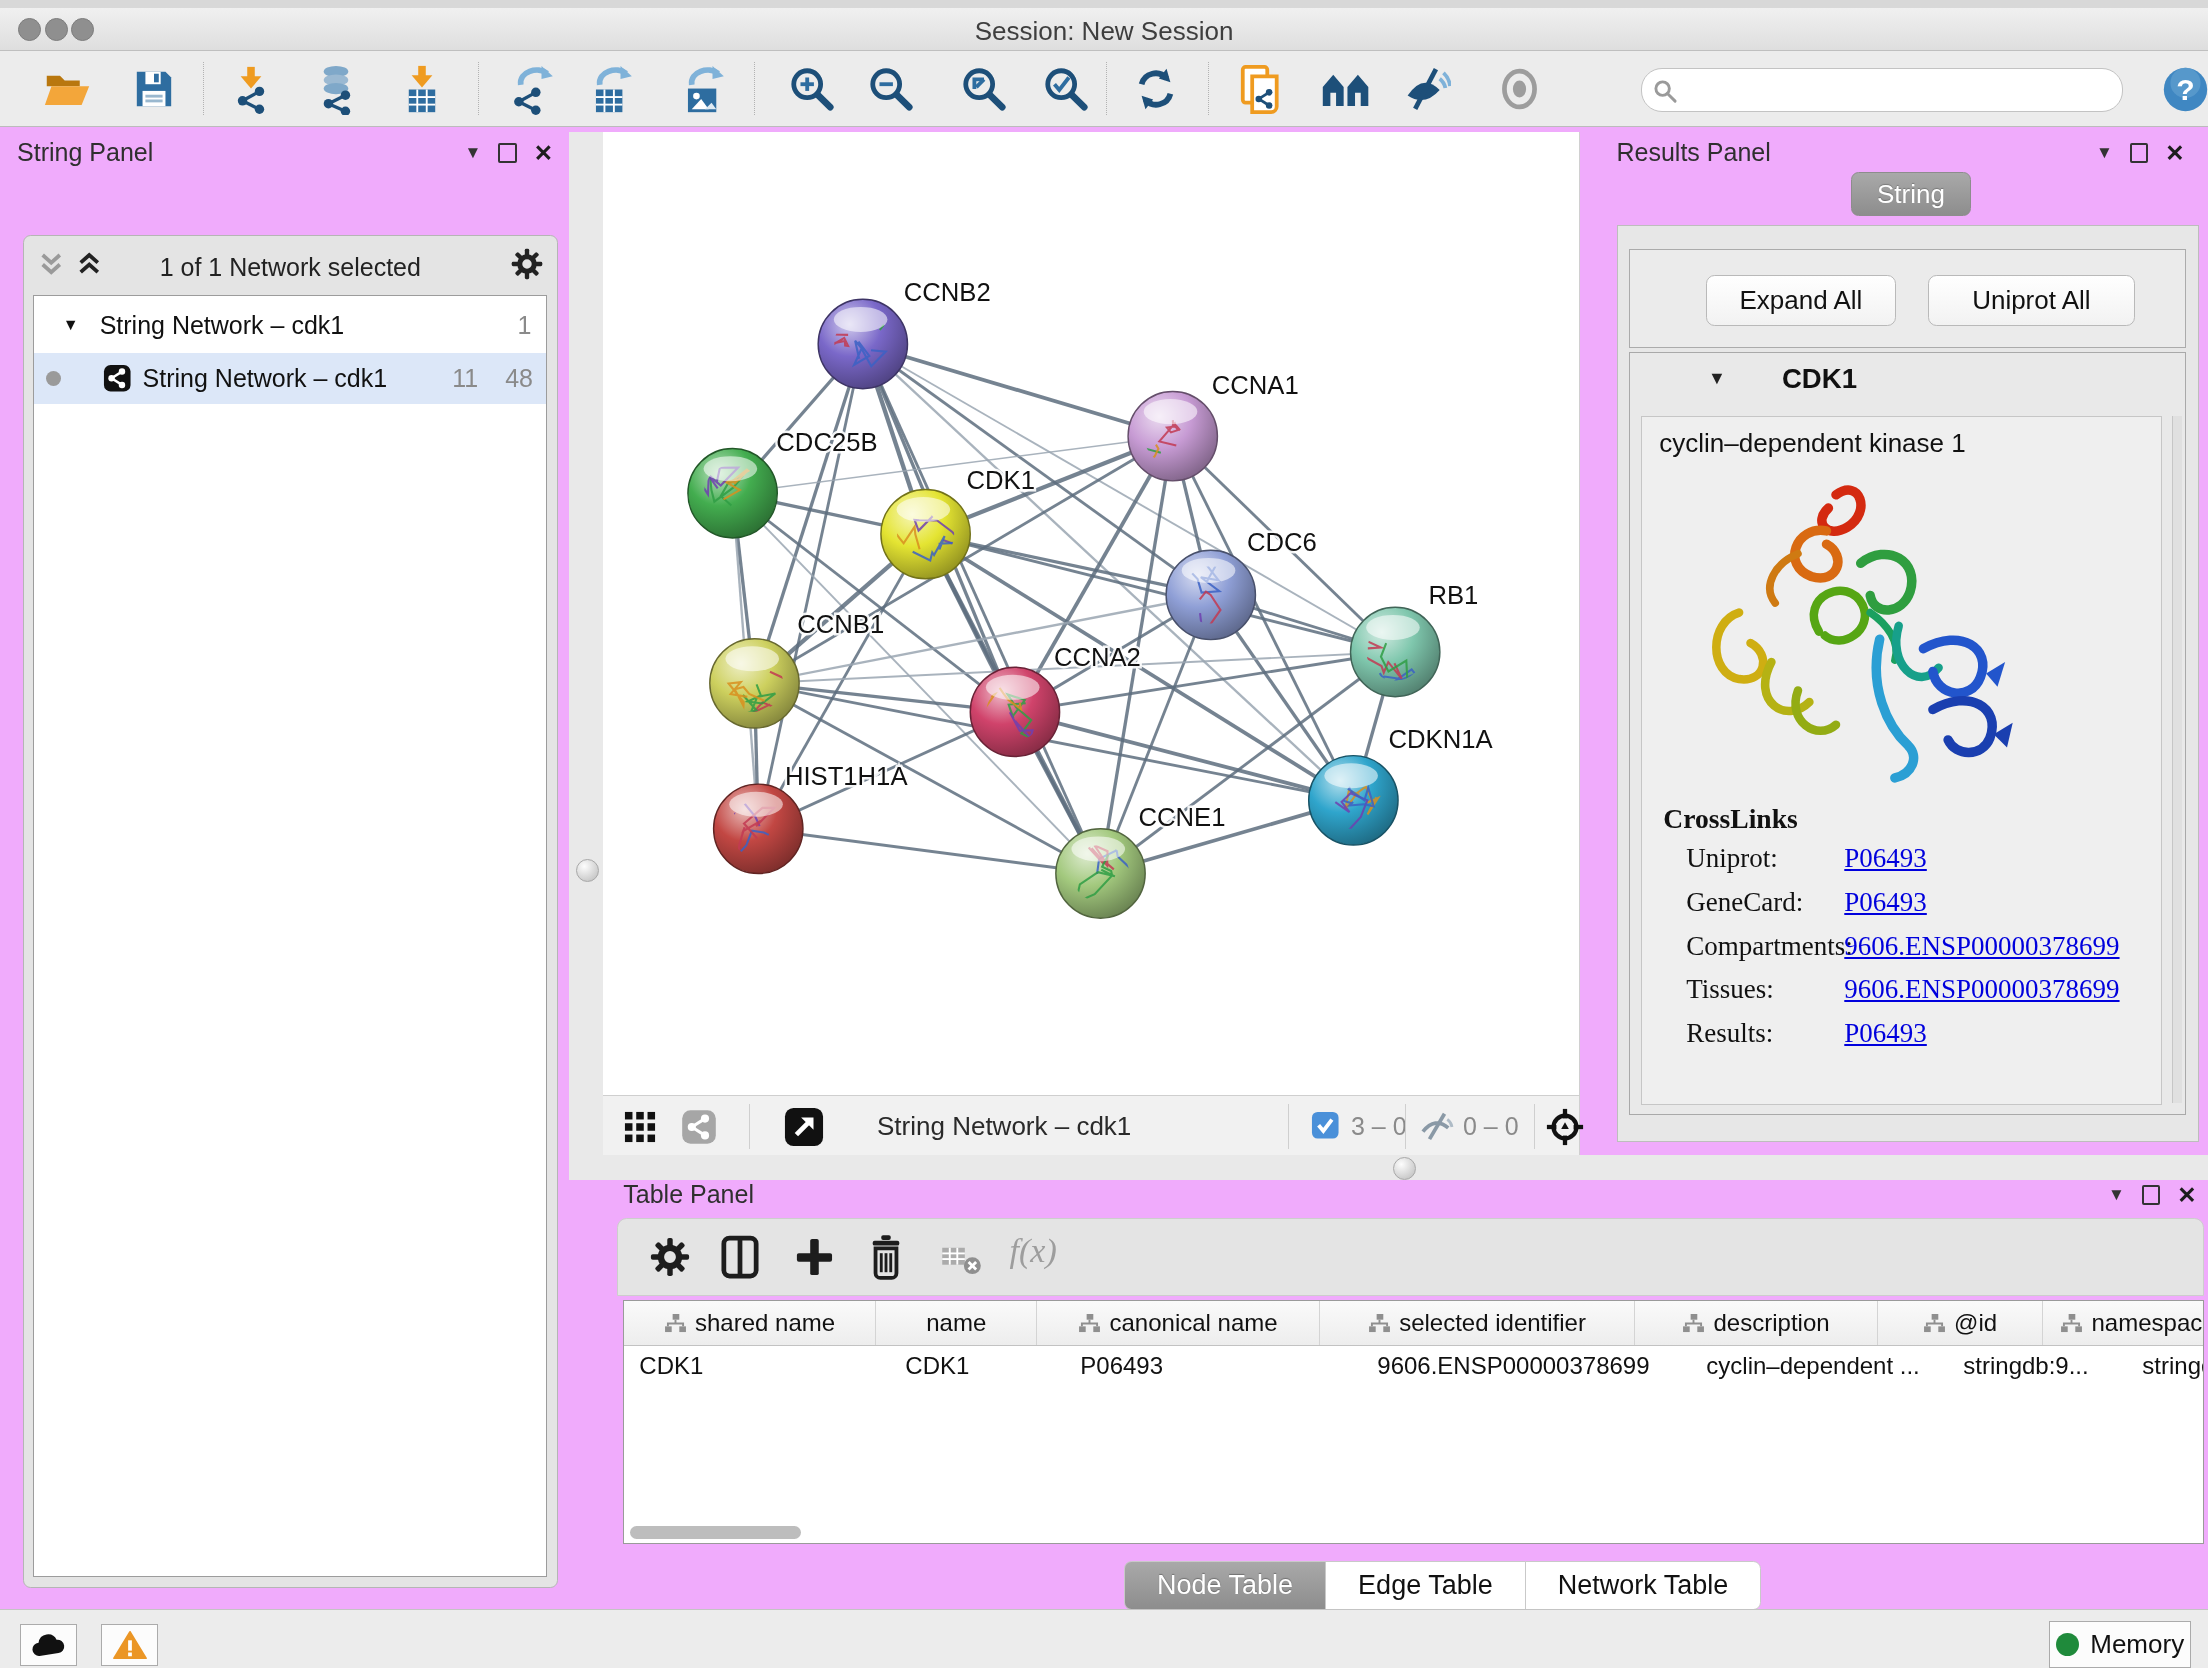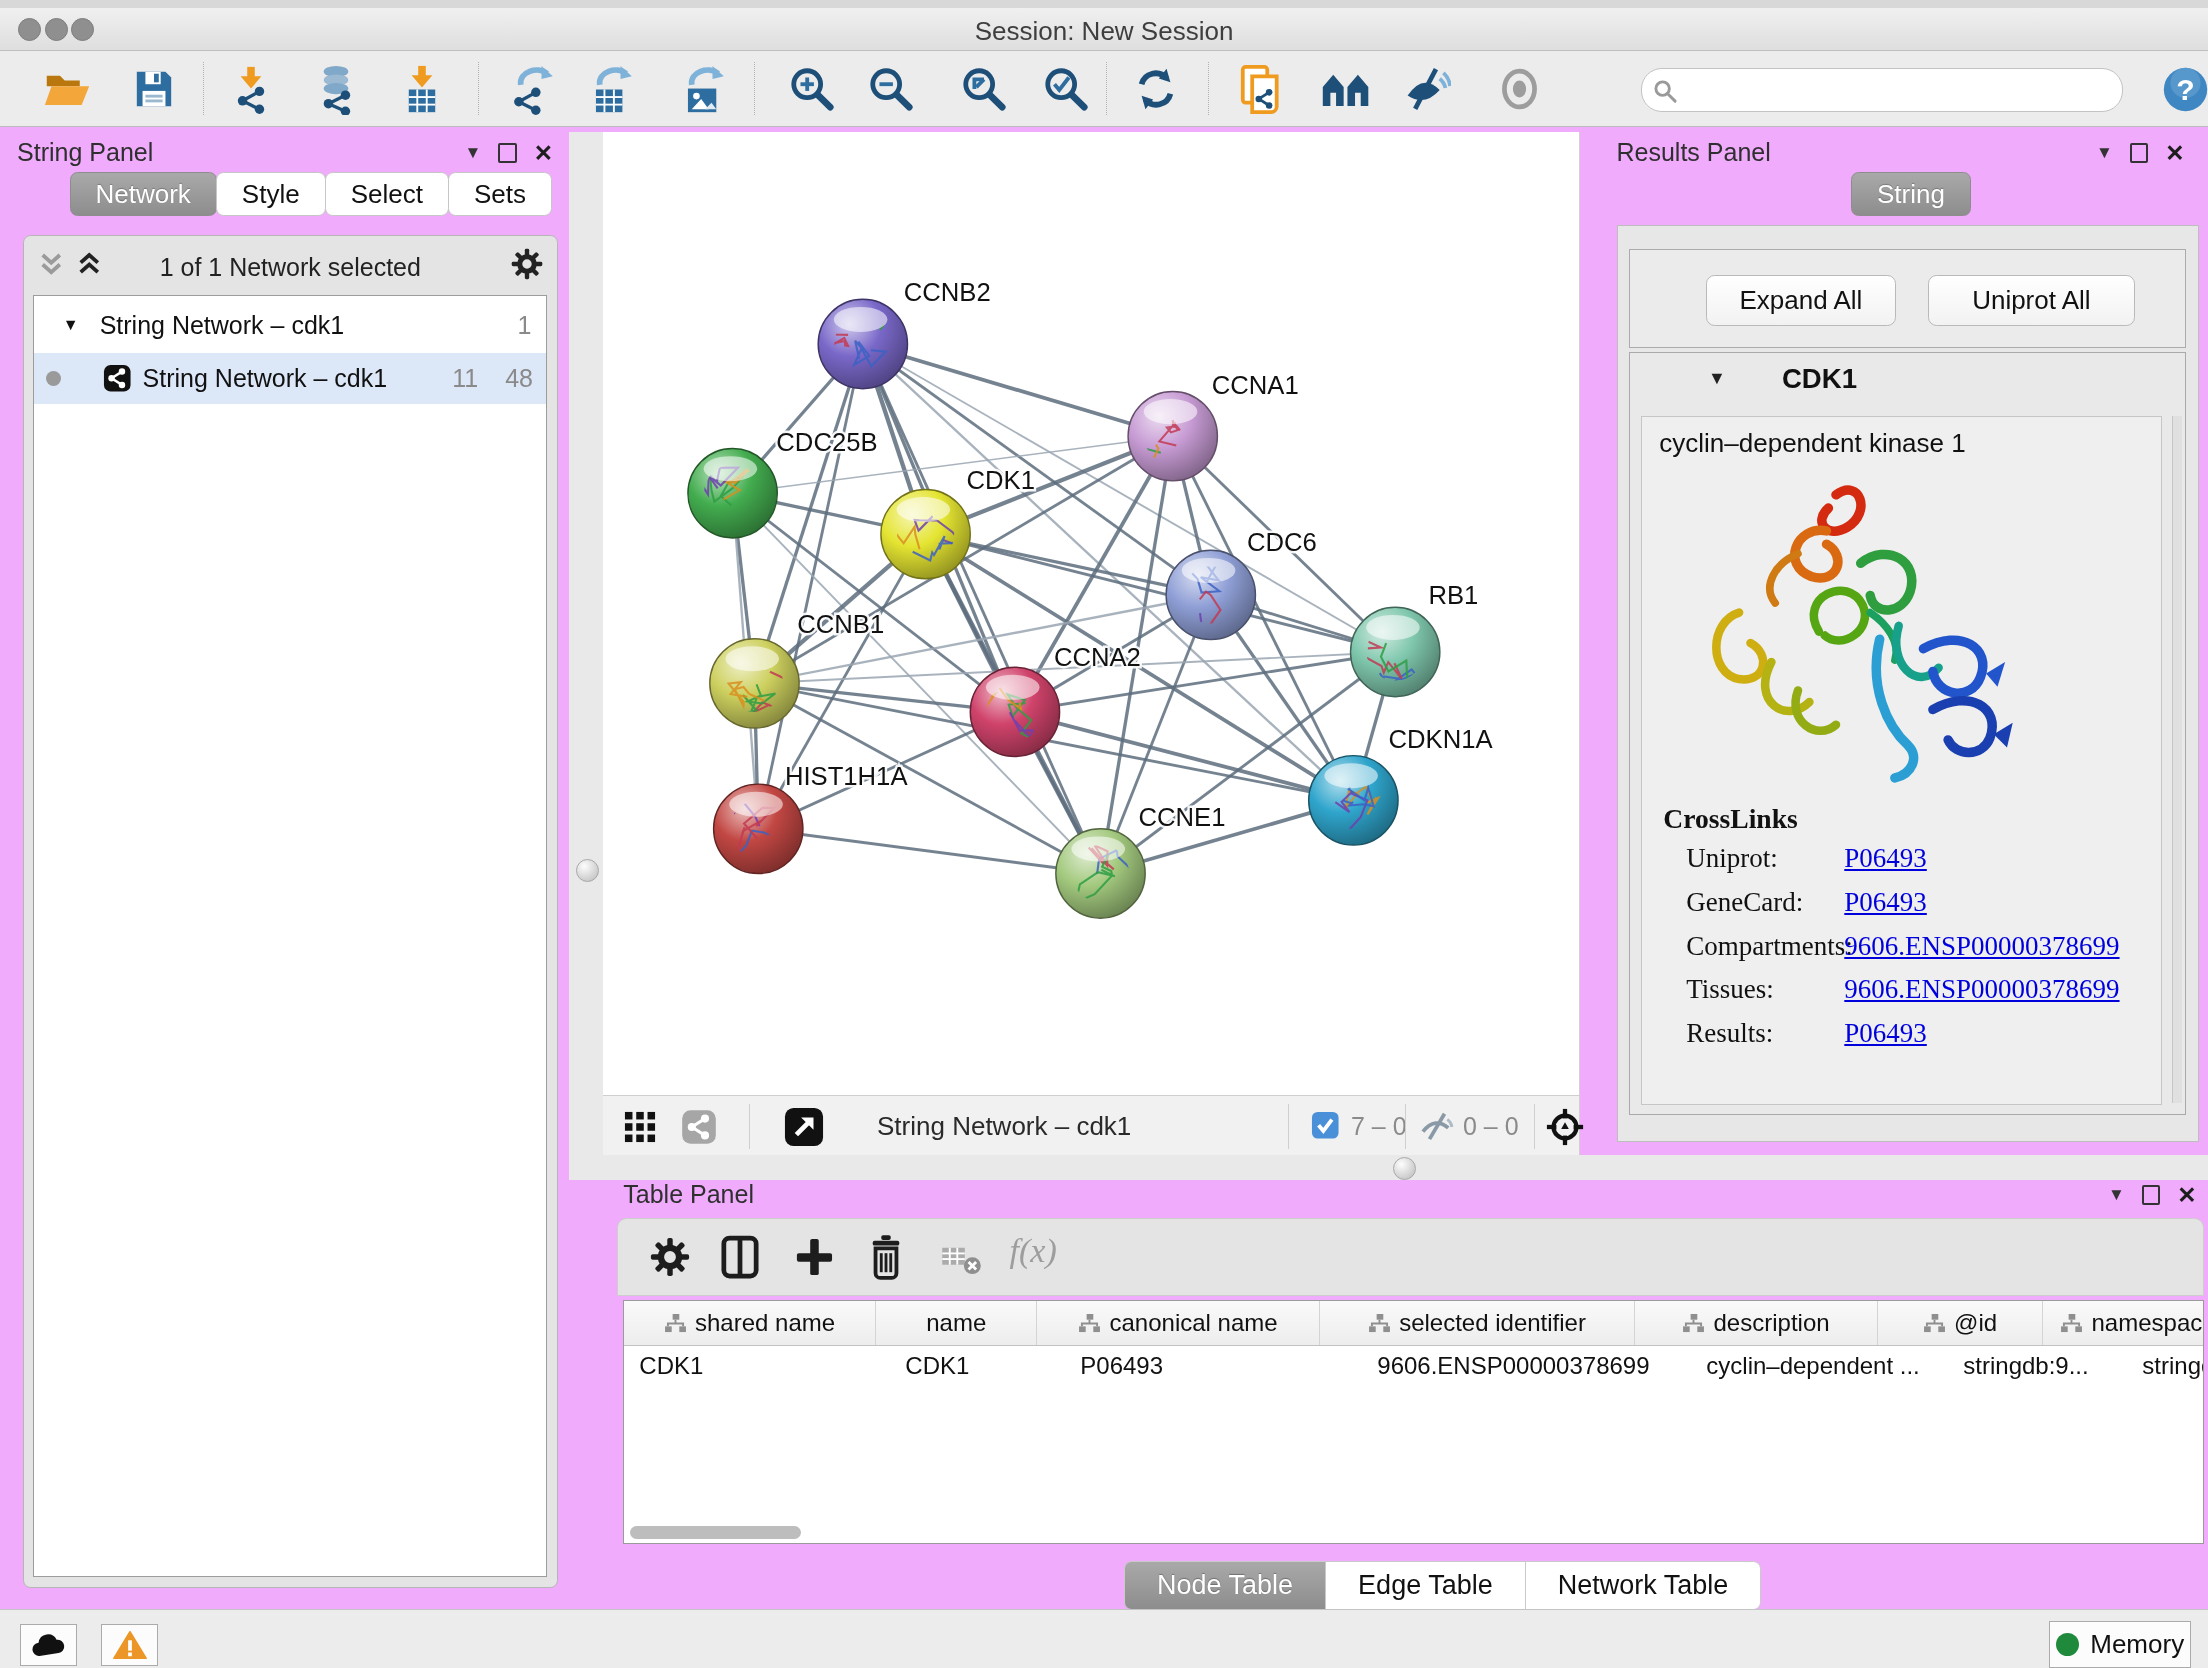--- a/index.html
+++ b/index.html
@@ -262,26 +262,20 @@
     </div>
   </div>
 
   <div id="control-panel" class="abs">
     <div class="abs panel-title" style="left:7.6px;top:5.7px">String Panel</div>
     <div class="abs winbtns" style="left:455px;top:7.6px">
       <span class="collapse-tri">▼</span>
       <span class="float-box"></span>
       <span class="close-x">✕</span>
     </div>
-    <div class="abs" style="left:61px;top:40px;display:flex">
-      <div class="tab sel">Network</div>
-      <div class="tab">Style</div>
-      <div class="tab">Select</div>
-      <div class="tab">Sets</div>
-    </div>
     <div id="cp-box">
       <svg class="abs" style="left:13.3px;top:15px" width="28.5" height="27" viewBox="0 0 30 28">
         <polyline points="6,4 15,12 24,4" fill="none" stroke="#9a9a9a" stroke-width="4"></polyline>
           <polyline points="6,14 15,22 24,14" fill="none" stroke="#9a9a9a" stroke-width="4"></polyline>
       </svg>
       <svg class="abs" style="left:51px;top:15px" width="28.5" height="27" viewBox="0 0 30 28">
         <polyline points="6,12 15,4 24,12" fill="none" stroke="#222" stroke-width="4"></polyline>
           <polyline points="6,22 15,14 24,22" fill="none" stroke="#222" stroke-width="4"></polyline>
       </svg>
       <div class="abs" style="left:0;top:17px;width:100%;text-align:center;font-size:25px;color:#222">1 of 1 Network selected</div>
@@ -600,21 +594,21 @@
       <rect x="1" y="1" width="40" height="40" rx="9" fill="#111"></rect>
       <line x1="13" y1="29" x2="28" y2="14" stroke="#fff" stroke-width="5"></line>
         <polygon points="31,11 31,24 18,11" fill="#fff"></polygon>
     </svg>
     <div class="abs" style="left:274px;top:15px;font-size:26px;color:#2a2a2a">String Network – cdk1</div>
     <div class="vsep" style="left:685px"></div>
     <svg class="abs" style="left:708px;top:15px" width="28.5" height="28.5" viewBox="0 0 30 30">
       <rect x="1" y="1" width="28" height="28" rx="6" fill="#4a90d9"></rect>
       <polyline points="8,15 13,21 22,9" fill="none" stroke="#fff" stroke-width="4"></polyline>
     </svg>
-    <div class="abs" style="left:748px;top:16px;font-size:25px;color:#8a8a8a">7 – 0</div>
+    <div class="abs" style="left:748px;top:16px;font-size:25px;color:#8a8a8a">3 – 0</div>
     <div class="vsep" style="left:802px"></div>
     <svg class="abs" style="left:816px;top:15px" width="36" height="30" viewBox="0 0 38 32">
       <path d="M4 22 Q17 6 31 18" fill="none" stroke="#8a99a6" stroke-width="4"></path>
       <path d="M30 9 a12 12 0 0 1 5 8" fill="none" stroke="#aebbc6" stroke-width="3"></path>
       <line x1="27" y1="3" x2="11" y2="30" stroke="#8a99a6" stroke-width="4"></line>
     </svg>
     <div class="abs" style="left:860px;top:16px;font-size:25px;color:#8a8a8a">0 – 0</div>
     <div class="vsep" style="left:931px"></div>
     <svg class="abs" style="left:942px;top:10.5px" width="40" height="40" viewBox="0 0 42 42">
       <circle cx="21" cy="21" r="12" fill="none" stroke="#111" stroke-width="4.5"></circle>

